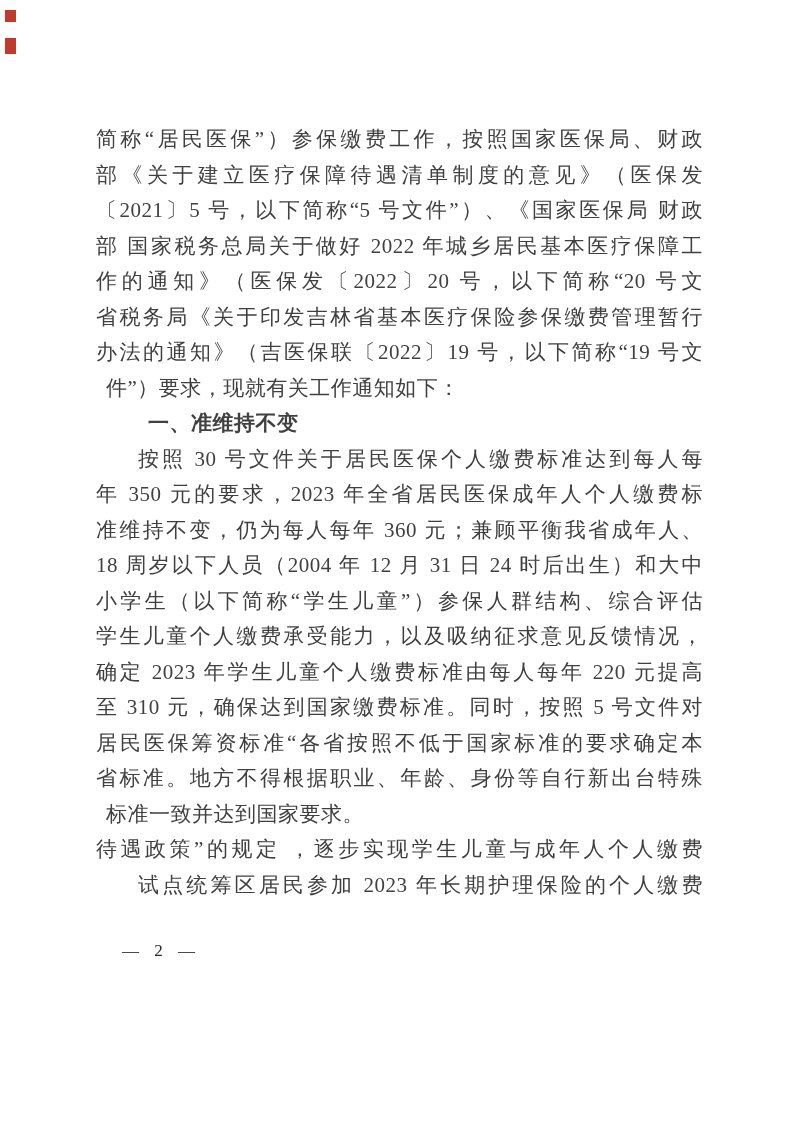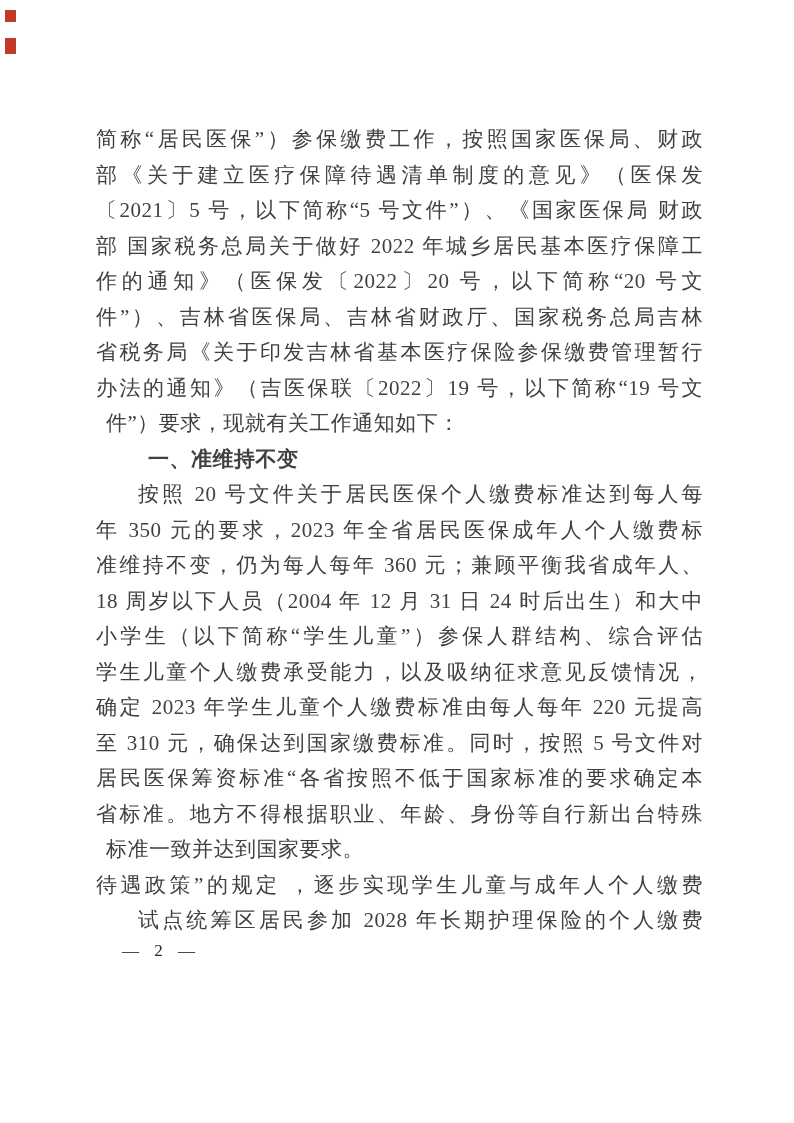--- a/index.html
+++ b/index.html
@@ -72,35 +72,34 @@
 
   <div class="red-mark m1" style="background: rgb(193, 58, 44);"></div>
   <div class="red-mark m2" style="background: rgb(193, 58, 44);"></div>
 
   <div class="doc-body" style="color: #404040;">
       <div class="line j">简称“居民医保”）参保缴费工作，按照国家医保局、财政</div>
       <div class="line j">部《关于建立医疗保障待遇清单制度的意见》（医保发</div>
       <div class="line j">〔2021〕5 号，以下简称“5 号文件”）、《国家医保局 财政</div>
       <div class="line j">部 国家税务总局关于做好 2022 年城乡居民基本医疗保障工</div>
       <div class="line j">作的通知》（医保发〔2022〕20 号，以下简称“20 号文</div>
-      <div class="line j">件”）、吉林省医保局、吉林省财政厅、国家税务总局吉林</div>
       <div class="line j">省税务局《关于印发吉林省基本医疗保险参保缴费管理暂行</div>
       <div class="line j">办法的通知》（吉医保联〔2022〕19 号，以下简称“19 号文</div>
       <div class="line l">件”）要求，现就有关工作通知如下：</div>
       <div class="line l indent bold">一、准维持不变</div>
-      <div class="line j indent">按照 20 号文件关于居民医保个人缴费标准达到每人每</div>
+      <div class="line j indent">按照 30 号文件关于居民医保个人缴费标准达到每人每</div>
       <div class="line j">年 350 元的要求，2023 年全省居民医保成年人个人缴费标</div>
       <div class="line j">准维持不变，仍为每人每年 360 元；兼顾平衡我省成年人、</div>
       <div class="line j">18 周岁以下人员（2004 年 12 月 31 日 24 时后出生）和大中</div>
       <div class="line j">小学生（以下简称“学生儿童”）参保人群结构、综合评估</div>
       <div class="line j">学生儿童个人缴费承受能力，以及吸纳征求意见反馈情况，</div>
       <div class="line j">确定 2023 年学生儿童个人缴费标准由每人每年 220 元提高</div>
       <div class="line j">至 310 元，确保达到国家缴费标准。同时，按照 5 号文件对</div>
       <div class="line j">居民医保筹资标准“各省按照不低于国家标准的要求确定本</div>
       <div class="line j">省标准。地方不得根据职业、年龄、身份等自行新出台特殊</div>
       <div class="line l">标准一致并达到国家要求。</div>
       <div class="line j">待遇政策”的规定 ，逐步实现学生儿童与成年人个人缴费</div>
-      <div class="line j indent">试点统筹区居民参加 2028 年长期护理保险的个人缴费</div>
+      <div class="line j indent">试点统筹区居民参加 2023 年长期护理保险的个人缴费</div>
     </div>
 
   <div class="page-number">— 2 —</div>
 
 </div>
 
 </body></html>

